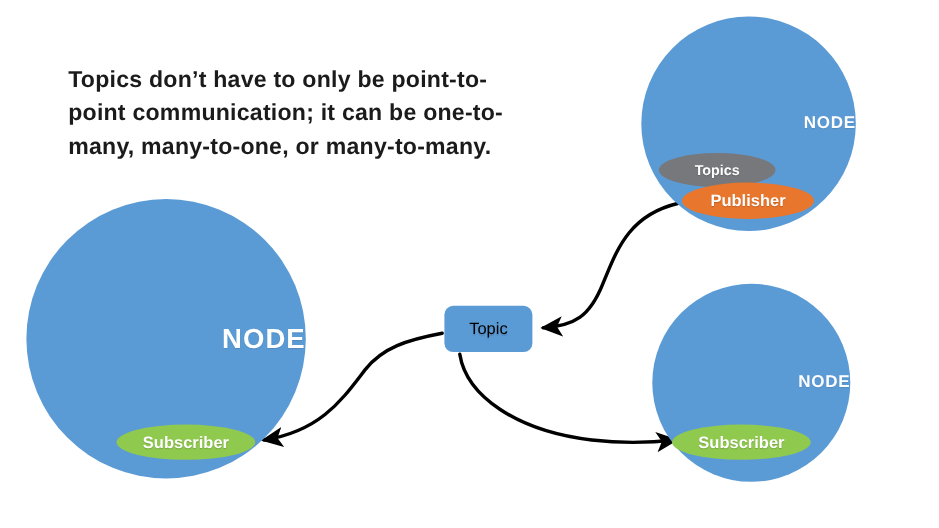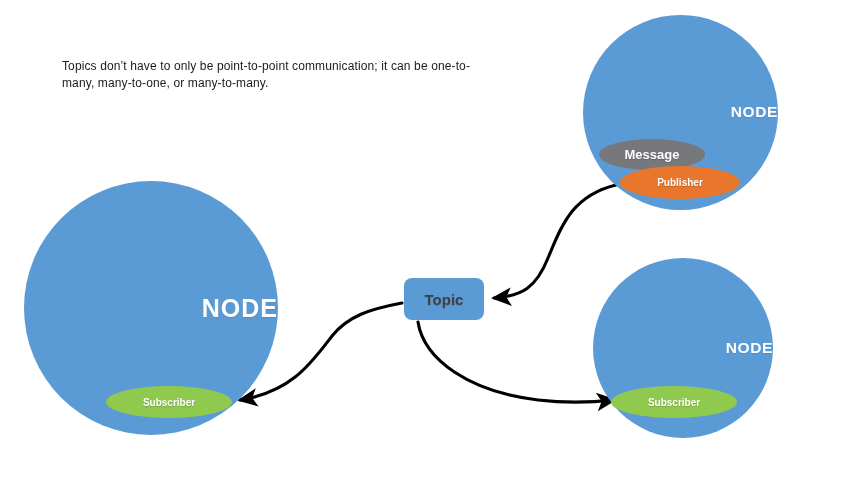--- a/index.html
+++ b/index.html
@@ -21,24 +21,25 @@
     top: 0;
     width: 854px;
     height: 480px;
     pointer-events: none;
   }
   .caption {
     position: absolute;
     left: 62px;
     top: 58px;
     width: 420px;
-    font-size: 12px;
+    font-size: 21px;
     line-height: 1.45;
     color: #1b1b1b;
     letter-spacing: 0.01em;
+    font-weight: bold;
   }
   .node {
     position: absolute;
     border-radius: 50%;
     background: #5b9bd5;
   }
   .node-label {
     position: absolute;
     left: 0;
     width: 100%;
@@ -79,21 +80,21 @@
     font-size: 15.5px;
   }
   .oval {
     position: absolute;
     border-radius: 50%;
     display: flex;
     align-items: center;
     justify-content: center;
     color: #ffffff;
     font-weight: bold;
-    font-size: 10px;
+    font-size: 15px;
     text-shadow: 0 1px 1px rgba(0,0,0,0.18);
     white-space: nowrap;
   }
   #oval-message {
     left: 599px;
     top: 139px;
     width: 106px;
     height: 31px;
     background: #77787b;
     font-size: 13px;
@@ -123,22 +124,22 @@
     position: absolute;
     left: 404px;
     top: 278px;
     width: 80px;
     height: 42px;
     border-radius: 8px;
     background: #5b9bd5;
     display: flex;
     align-items: center;
     justify-content: center;
-    color: #404040;
-    font-weight: bold;
+    color: #000000;
+    font-weight: normal;
     font-size: 15px;
     text-shadow: 0 1px 1px rgba(0,0,0,0.12);
   }
 </style>
 </head>
 <body>
 
 <div id="stage">
 
   <div class="caption">Topics don’t have to only be point-to-point communication; it can be one-to-many, many-to-one, or many-to-many.</div>
@@ -162,21 +163,21 @@
   </div>
 
   <div class="node" id="node-topright">
     <div class="node-label">NODE</div>
   </div>
 
   <div class="node" id="node-bottomright">
     <div class="node-label">NODE</div>
   </div>
 
-  <div class="oval" id="oval-message">Message</div>
+  <div class="oval" id="oval-message">Topics</div>
 
   <div class="oval" id="oval-publisher">Publisher</div>
 
   <div class="oval" id="oval-subscriber-left">Subscriber</div>
 
   <div class="oval" id="oval-subscriber-bottomright">Subscriber</div>
 
   <div id="topic-box">Topic</div>
 
 </div>

